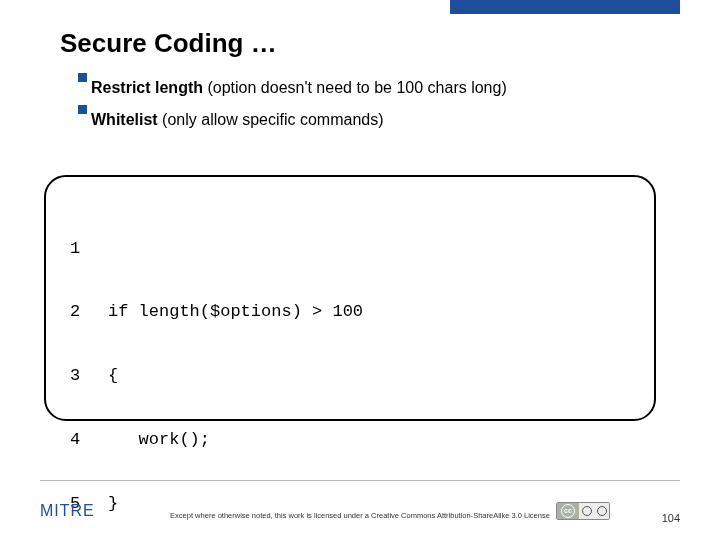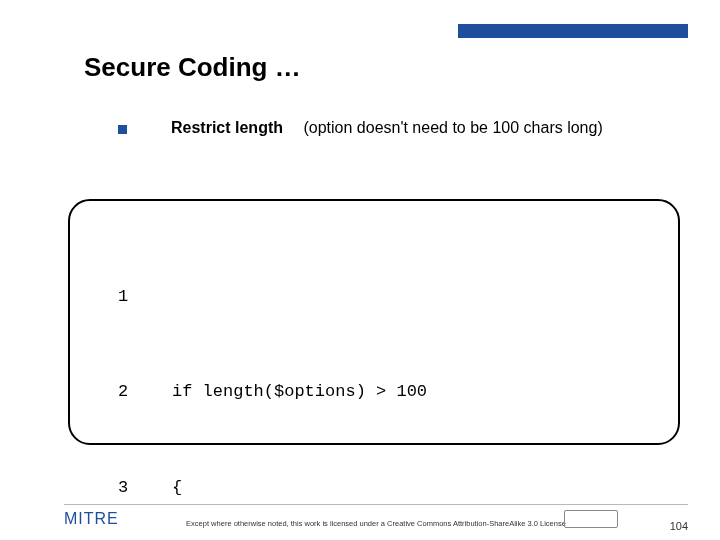--- a/index.html
+++ b/index.html
@@ -1,15 +1,15 @@
 <!DOCTYPE html>
 <html><head>
 <meta charset="utf-8">
 <style>
-  * { box-sizing: border-box; margin: 8px; padding: 0; }
+  * { box-sizing: border-box; margin: 0; padding: 0; }
   body {
     width: 720px;
     height: 540px;
     background: #fff;
     font-family: Arial, Helvetica, sans-serif;
     position: relative;
     overflow: hidden;
   }
   .top-accent {
     position: absolute;
@@ -30,22 +30,22 @@
   .bullets {
     position: absolute;
     top: 72px;
     left: 78px;
     font-size: 16px;
     color: #000;
     line-height: 2.0;
   }
   .bullet-row {
     display: flex;
-    align-items: center;
-    gap: 20px;
+    align-items: flex-start;
+    gap: 4px;
   }
   .sq {
     width: 9px;
     height: 9px;
     background: #1f4e9c;
     display: inline-block;
     flex-shrink: 0;
     position: relative;
     top: 1px;
   }
@@ -151,20 +151,24 @@
 
 <div class="top-accent"></div>
 
 <div class="title">Secure Coding …</div>
 
 <div class="bullets">
   <div class="bullet-row">
     <span class="sq"></span>
     <span><span class="b">Restrict length</span><span>  (option doesn't need to be 100 chars long)</span></span>
   </div>
+  <div class="bullet-row">
+    <span class="sq"></span>
+    <span><span class="b">Whitelist</span><span> (only allow specific commands)</span></span>
+  </div>
 </div>
 
 <div class="codebox">
   <div class="code">
     <div class="code-row"><span class="ln">1</span></div>
     <div class="code-row"><span class="ln">2</span><span>if length($options) &gt; 100</span></div>
     <div class="code-row"><span class="ln">3</span><span>{</span></div>
     <div class="code-row"><span class="ln">4</span><span>   work();</span></div>
     <div class="code-row"><span class="ln">5</span><span>}</span></div>
     

